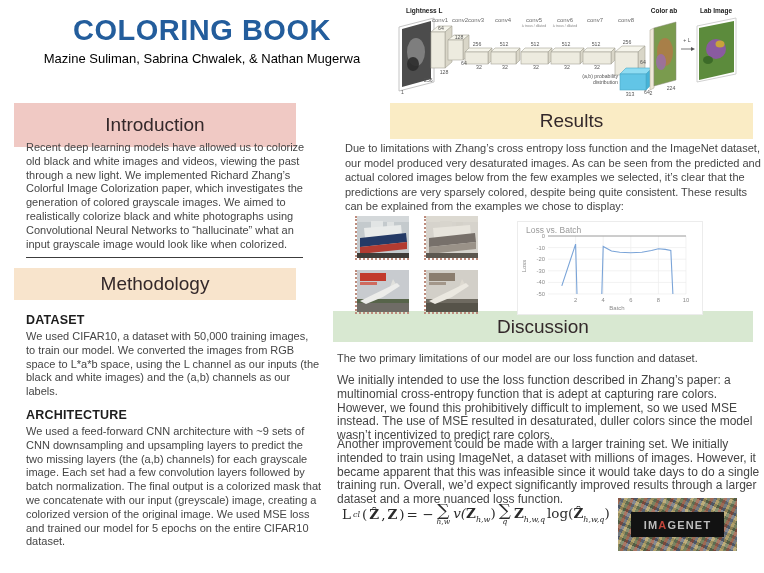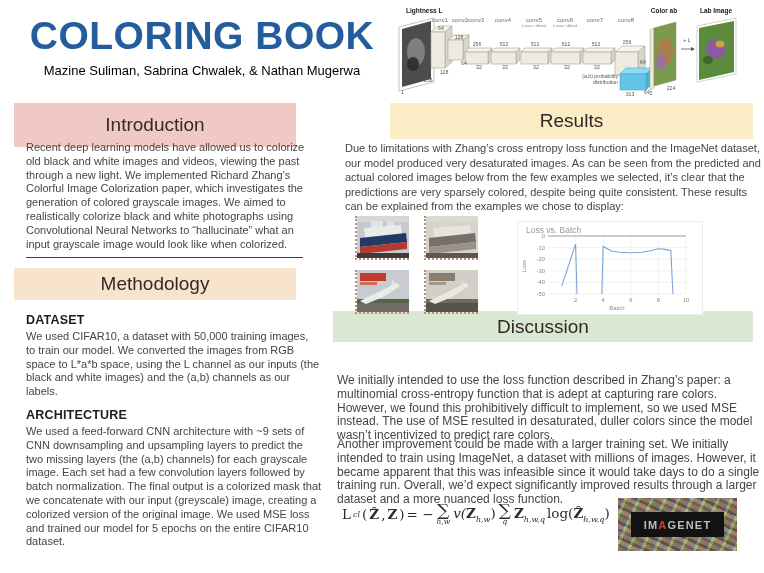--- a/index.html
+++ b/index.html
@@ -1,21 +1,21 @@
 <!DOCTYPE html>
 <html style="--title-blue: #235d9c; --intro-bar: #f0c9c4; --methodology-bar: #f8e4cc; --results-bar: #faecc5; --discussion-bar: #d8e8d1; --chart-line: #7aa4d8;"><head>
 <meta charset="utf-8">
 <style>
   html,body{margin:0;padding:0;background:#fff;}
   #poster{position:relative;width:764px;height:573px;background:#ffffff;overflow:hidden;
           font-family:"Liberation Sans",sans-serif;color:#3f3f3f;}
 
   
   .header-left{position:absolute;left:28px;top:14px;width:348px;text-align:center;}
-  .title{font-size:39px;font-weight:700;letter-spacing:.5px;color:var(--title-blue,#235d9c);line-height:1.15;}
+  .title{font-size:29px;font-weight:700;letter-spacing:.5px;color:var(--title-blue,#235d9c);line-height:1.15;}
   .authors{margin-top:4px;font-size:13px;color:#000000;}
 
   
   .bar{position:absolute;display:flex;align-items:center;justify-content:center;
        font-size:19px;color:#33282a;}
   #intro-bar{left:14px;top:103px;width:282px;height:44px;background:var(--intro-bar,#f0c9c4);}
   #method-bar{left:14px;top:268px;width:282px;height:32px;background:var(--methodology-bar,#f8e4cc);}
   #results-bar{left:390px;top:103px;width:363px;height:36px;background:var(--results-bar,#faecc5);}
   #discussion-bar{left:333px;top:311px;width:420px;height:31px;background:var(--discussion-bar,#d8e8d1);}
 
@@ -222,20 +222,21 @@
   </div>
 
   <div class="body-text" id="intro-text">Recent deep learning models have allowed us to colorize old black and white images and videos, viewing the past through a new light. We implemented Richard Zhang’s Colorful Image Colorization paper, which investigates the generation of colored grayscale images. We aimed to realistically colorize black and white photographs using Convolutional Neural Networks to “hallucinate” what an input grayscale image would look like when colorized.</div>
   <div id="divider"></div>
   <div class="sub-head" id="dataset-head">DATASET</div>
   <div class="body-text" id="dataset-text">We used CIFAR10, a dataset with 50,000 training images, to train our model. We converted the images from RGB space to L*a*b space, using the L channel as our inputs (the black and white images) and the (a,b) channels as our labels.</div>
   <div class="sub-head" id="arch-head">ARCHITECTURE</div>
   <div class="body-text" id="arch-text">We used a feed-forward CNN architecture with ~9 sets of CNN downsampling and upsampling layers to predict the two missing layers (the (a,b) channels) for each grayscale image. Each set had a few convolution layers followed by batch normalization. The final output is a colorized mask that we concatenate with our input (greyscale) image, creating a colorized version of the original image. We used MSE loss and trained our model for 5 epochs on the entire CIFAR10 dataset.</div>
 
   <div class="body-text" id="results-text">Due to limitations with Zhang’s cross entropy loss function and the ImageNet dataset, our model produced very desaturated images. As can be seen from the predicted and actual colored images below from the few examples we selected, it’s clear that the predictions are very sparsely colored, despite being quite consistent. These results can be explained from the examples we chose to display:</div>
+  <div class="body-text" id="disc-p1">The two primary limitations of our model are our loss function and dataset.</div>
   <div class="body-text" id="disc-p2">We initially intended to use the loss function described in Zhang’s paper: a multinomial cross-entropy function that is adept at capturing rare colors. However, we found this prohibitively difficult to implement, so we used MSE instead. The use of MSE resulted in desaturated, duller colors since the model wasn’t incentivized to predict rare colors.</div>
   <div class="body-text" id="disc-p3">Another improvement could be made with a larger training set. We initially intended to train using ImageNet, a dataset with millions of images. However, it became apparent that this was infeasible since it would take days to do a single training run. Overall, we’d expect significantly improved results through a larger dataset and a more nuanced loss function.</div>
 
   <div id="result-grid">
     <svg class="mini" viewBox="0 0 52 42">
       <rect width="52" height="42" fill="#c4cacd"></rect>
         <rect width="52" height="6" fill="#d4d8da"></rect>
       <rect x="14" y="5" width="12" height="7" fill="#e2e5e5"></rect>
         <rect x="30" y="6" width="7" height="5" fill="#dfe2e2"></rect>
       <polygon points="7,12 44,9 45,19 8,22" fill="#e9ebea"></polygon>

